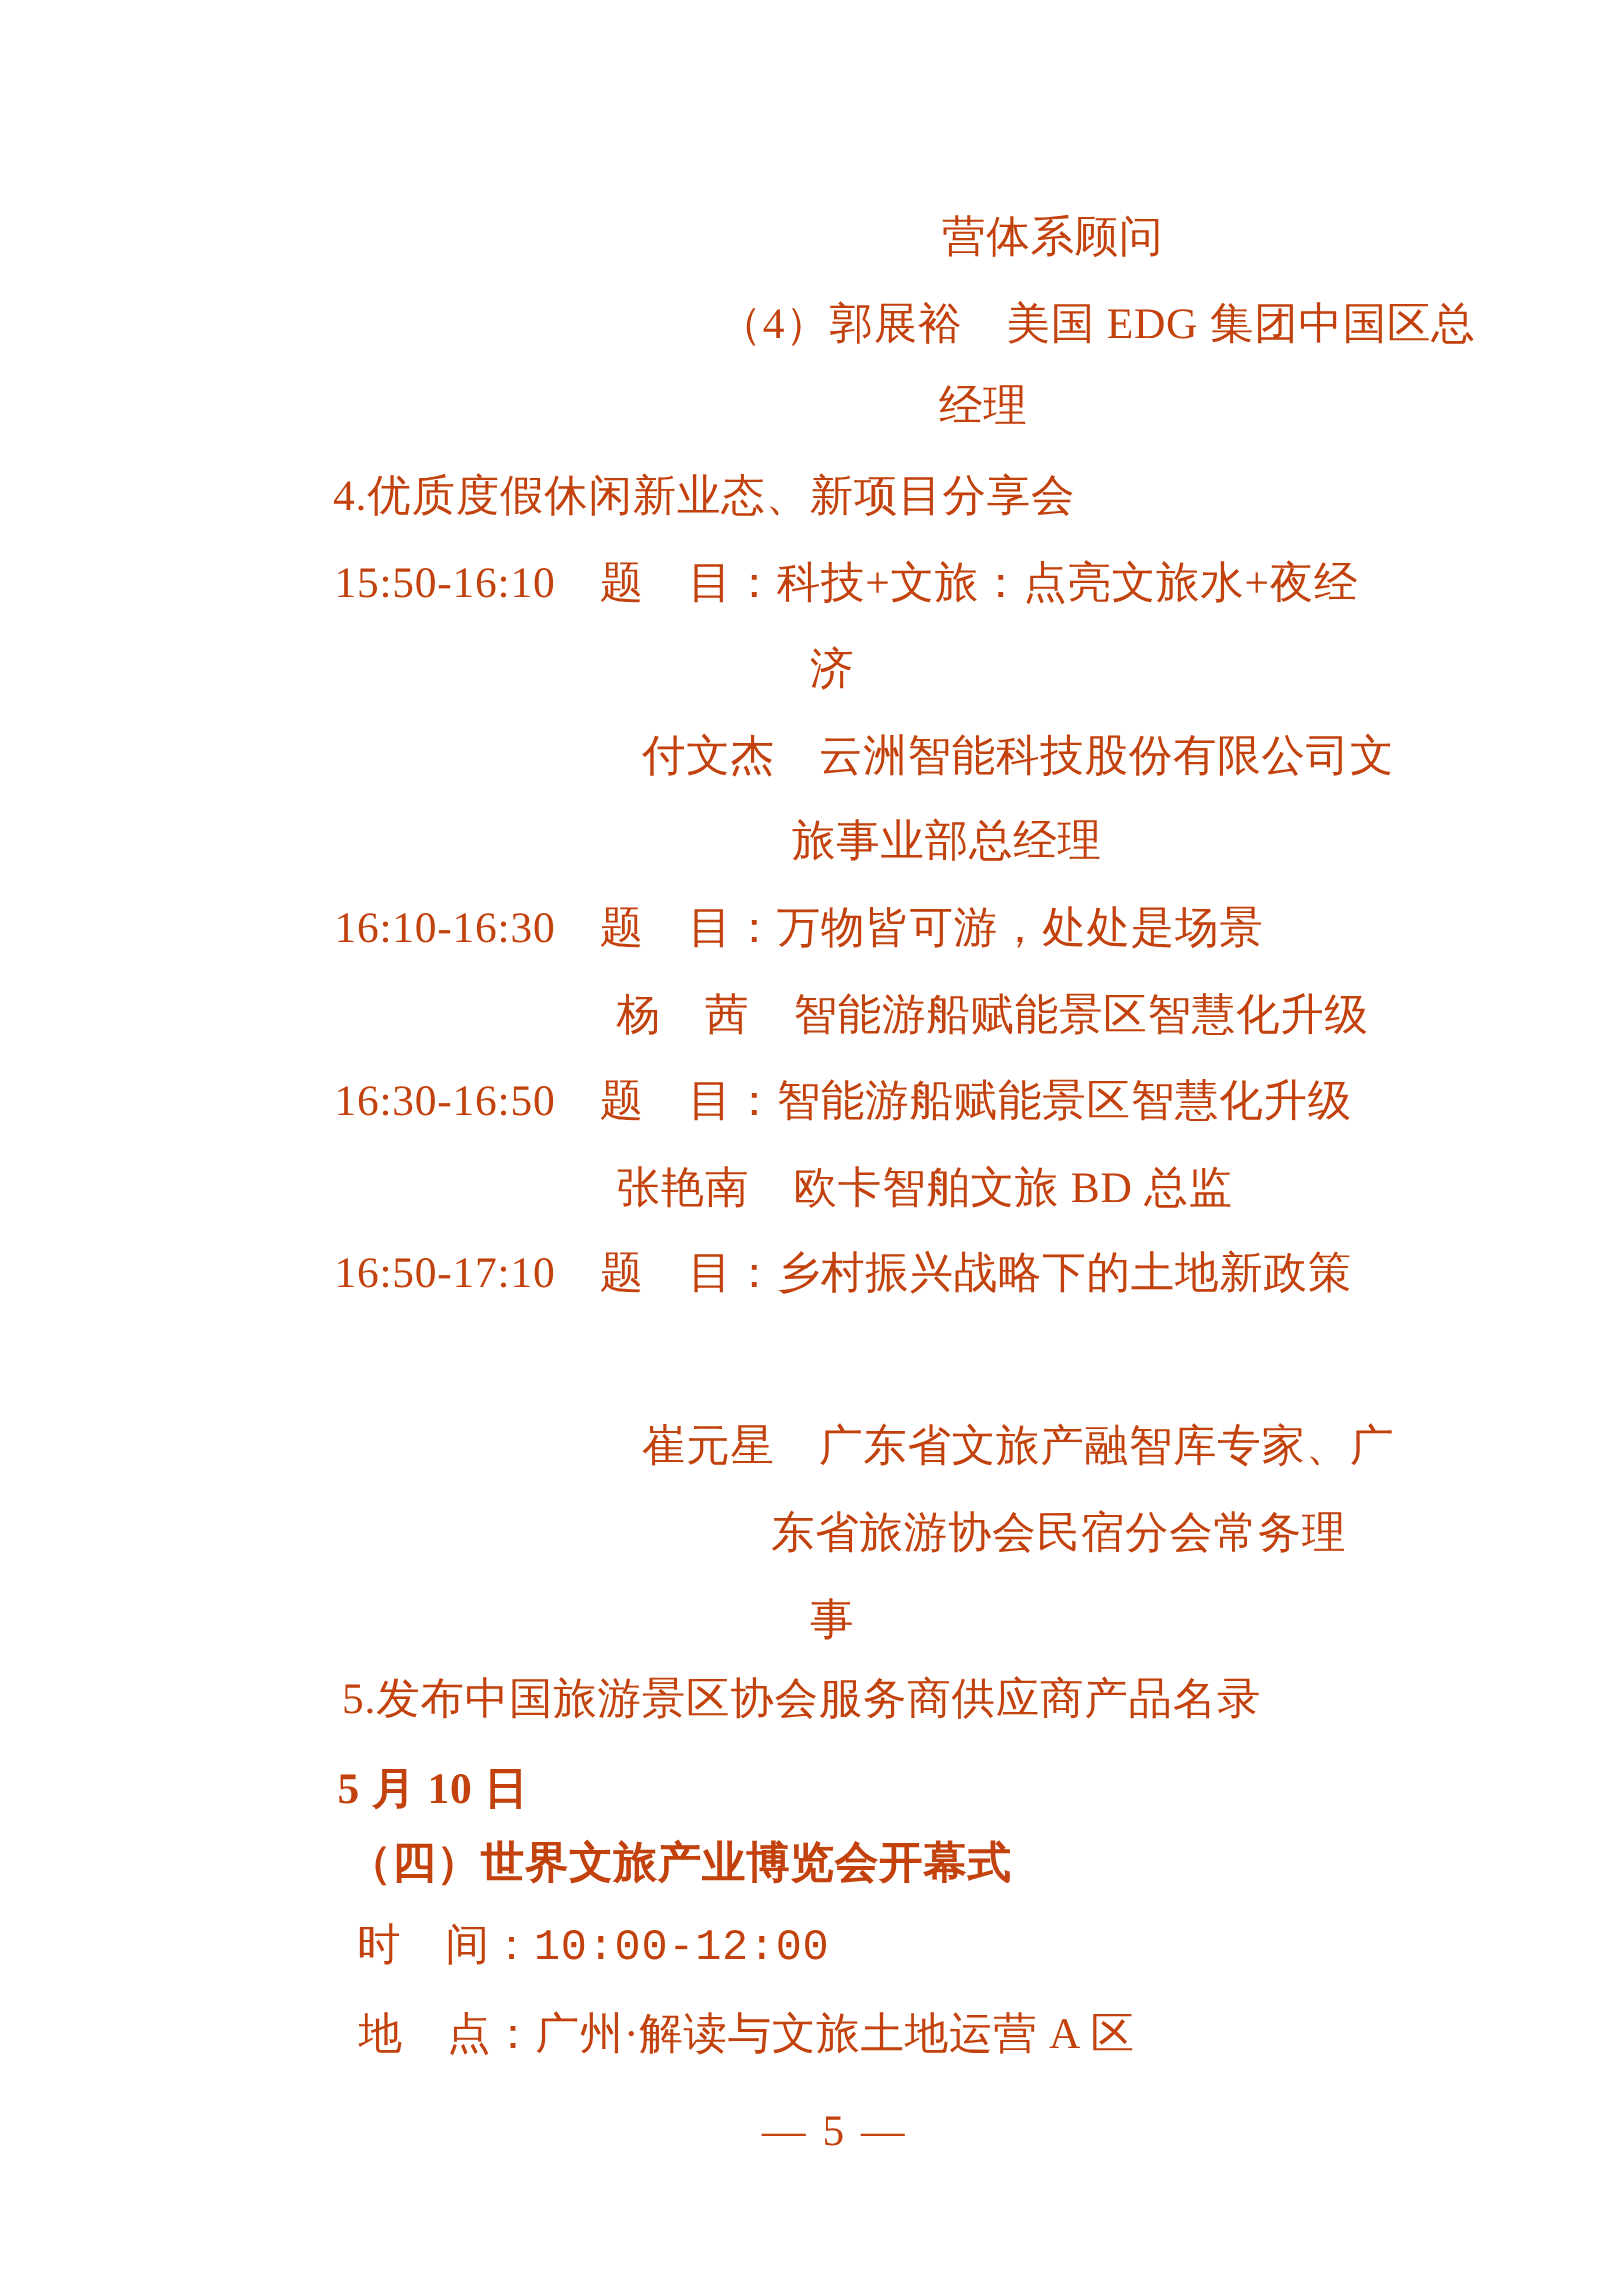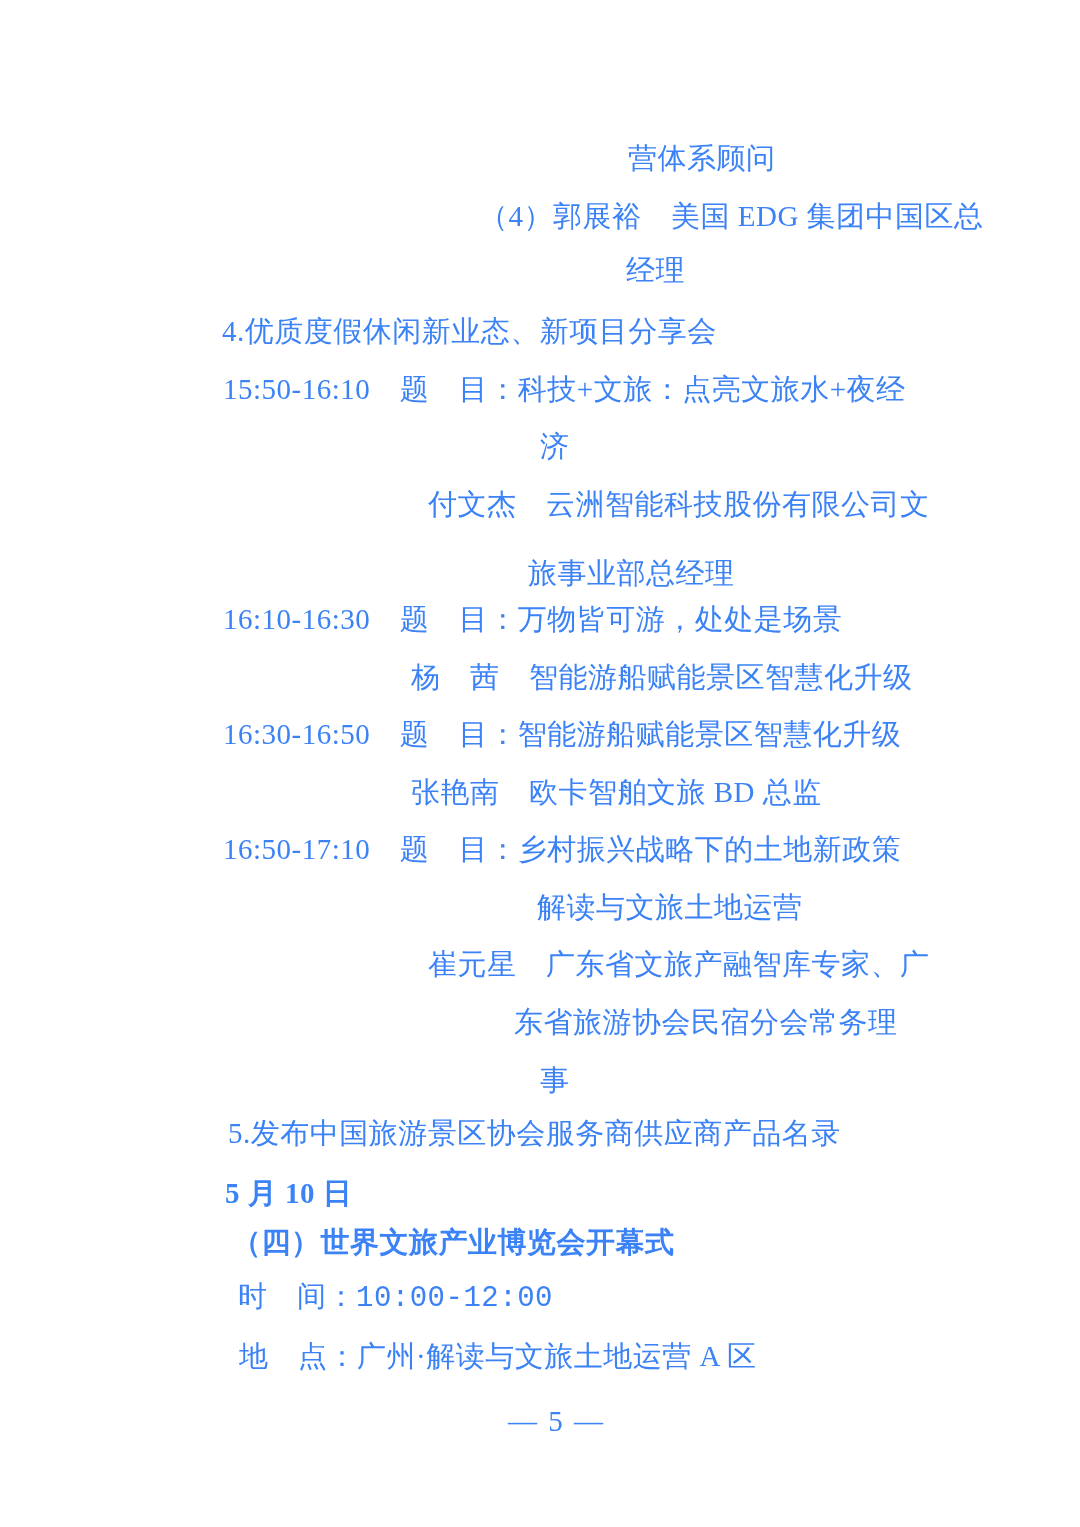--- a/index.html
+++ b/index.html
@@ -7,21 +7,21 @@
     padding: 0;
     background: #ffffff;
   }
   .page {
     position: relative;
     width: 1080px;
     height: 1527px;
     background: #ffffff;
     overflow: hidden;
     font-family: "Liberation Serif", "DejaVu Serif", serif;
-    color: #3b82f6;
+    color: #c2410c;
   }
   .line {
     position: absolute;
     font-size: 29px;
     line-height: 30px;
     letter-spacing: 0.5px;
     white-space: pre;
   }
   .bold {
     font-weight: 700;
@@ -42,33 +42,32 @@
   <div class="line" style="left:626px; top:258px;font-family:Liberation Mono, monospace;">经理</div>
 
   <div class="line" style="left:222px; top:316px;">4.优质度假休闲新业态、新项目分享会</div>
 
   <div class="line" style="left:223px; top:374px;">15:50-16:10　题　目：科技+文旅：点亮文旅水+夜经</div>
 
   <div class="line" style="left:540px; top:431px;">济</div>
 
   <div class="line" style="left:428px; top:489px;text-align:right;">付文杰　云洲智能科技股份有限公司文</div>
 
-  <div class="line" style="left:528px; top:546px;margin-top:12px;">旅事业部总经理</div>
+  <div class="line" style="left:528px; top:546px;">旅事业部总经理</div>
 
   <div class="line" style="left:223px; top:604px;">16:10-16:30　题　目：万物皆可游，处处是场景</div>
 
   <div class="line" style="left:411px; top:662px;">杨　茜　智能游船赋能景区智慧化升级</div>
 
   <div class="line" style="left:223px; top:719px;">16:30-16:50　题　目：智能游船赋能景区智慧化升级</div>
 
   <div class="line" style="left:411px; top:777px;">张艳南　欧卡智舶文旅 BD 总监</div>
 
   <div class="line" style="left:223px; top:834px;">16:50-17:10　题　目：乡村振兴战略下的土地新政策</div>
 
-  <div class="line" style="left:537px; top:892px;">解读与文旅土地运营</div>
 
   <div class="line" style="left:428px; top:949px;">崔元星　广东省文旅产融智库专家、广</div>
 
   <div class="line" style="left:514px; top:1007px;">东省旅游协会民宿分会常务理</div>
 
   <div class="line" style="left:540px; top:1065px;">事</div>
 
   <div class="line" style="left:228px; top:1118px;">5.发布中国旅游景区协会服务商供应商产品名录</div>
 
   <div class="line bold" style="left:225px; top:1178px;">5 月 10 日</div>

